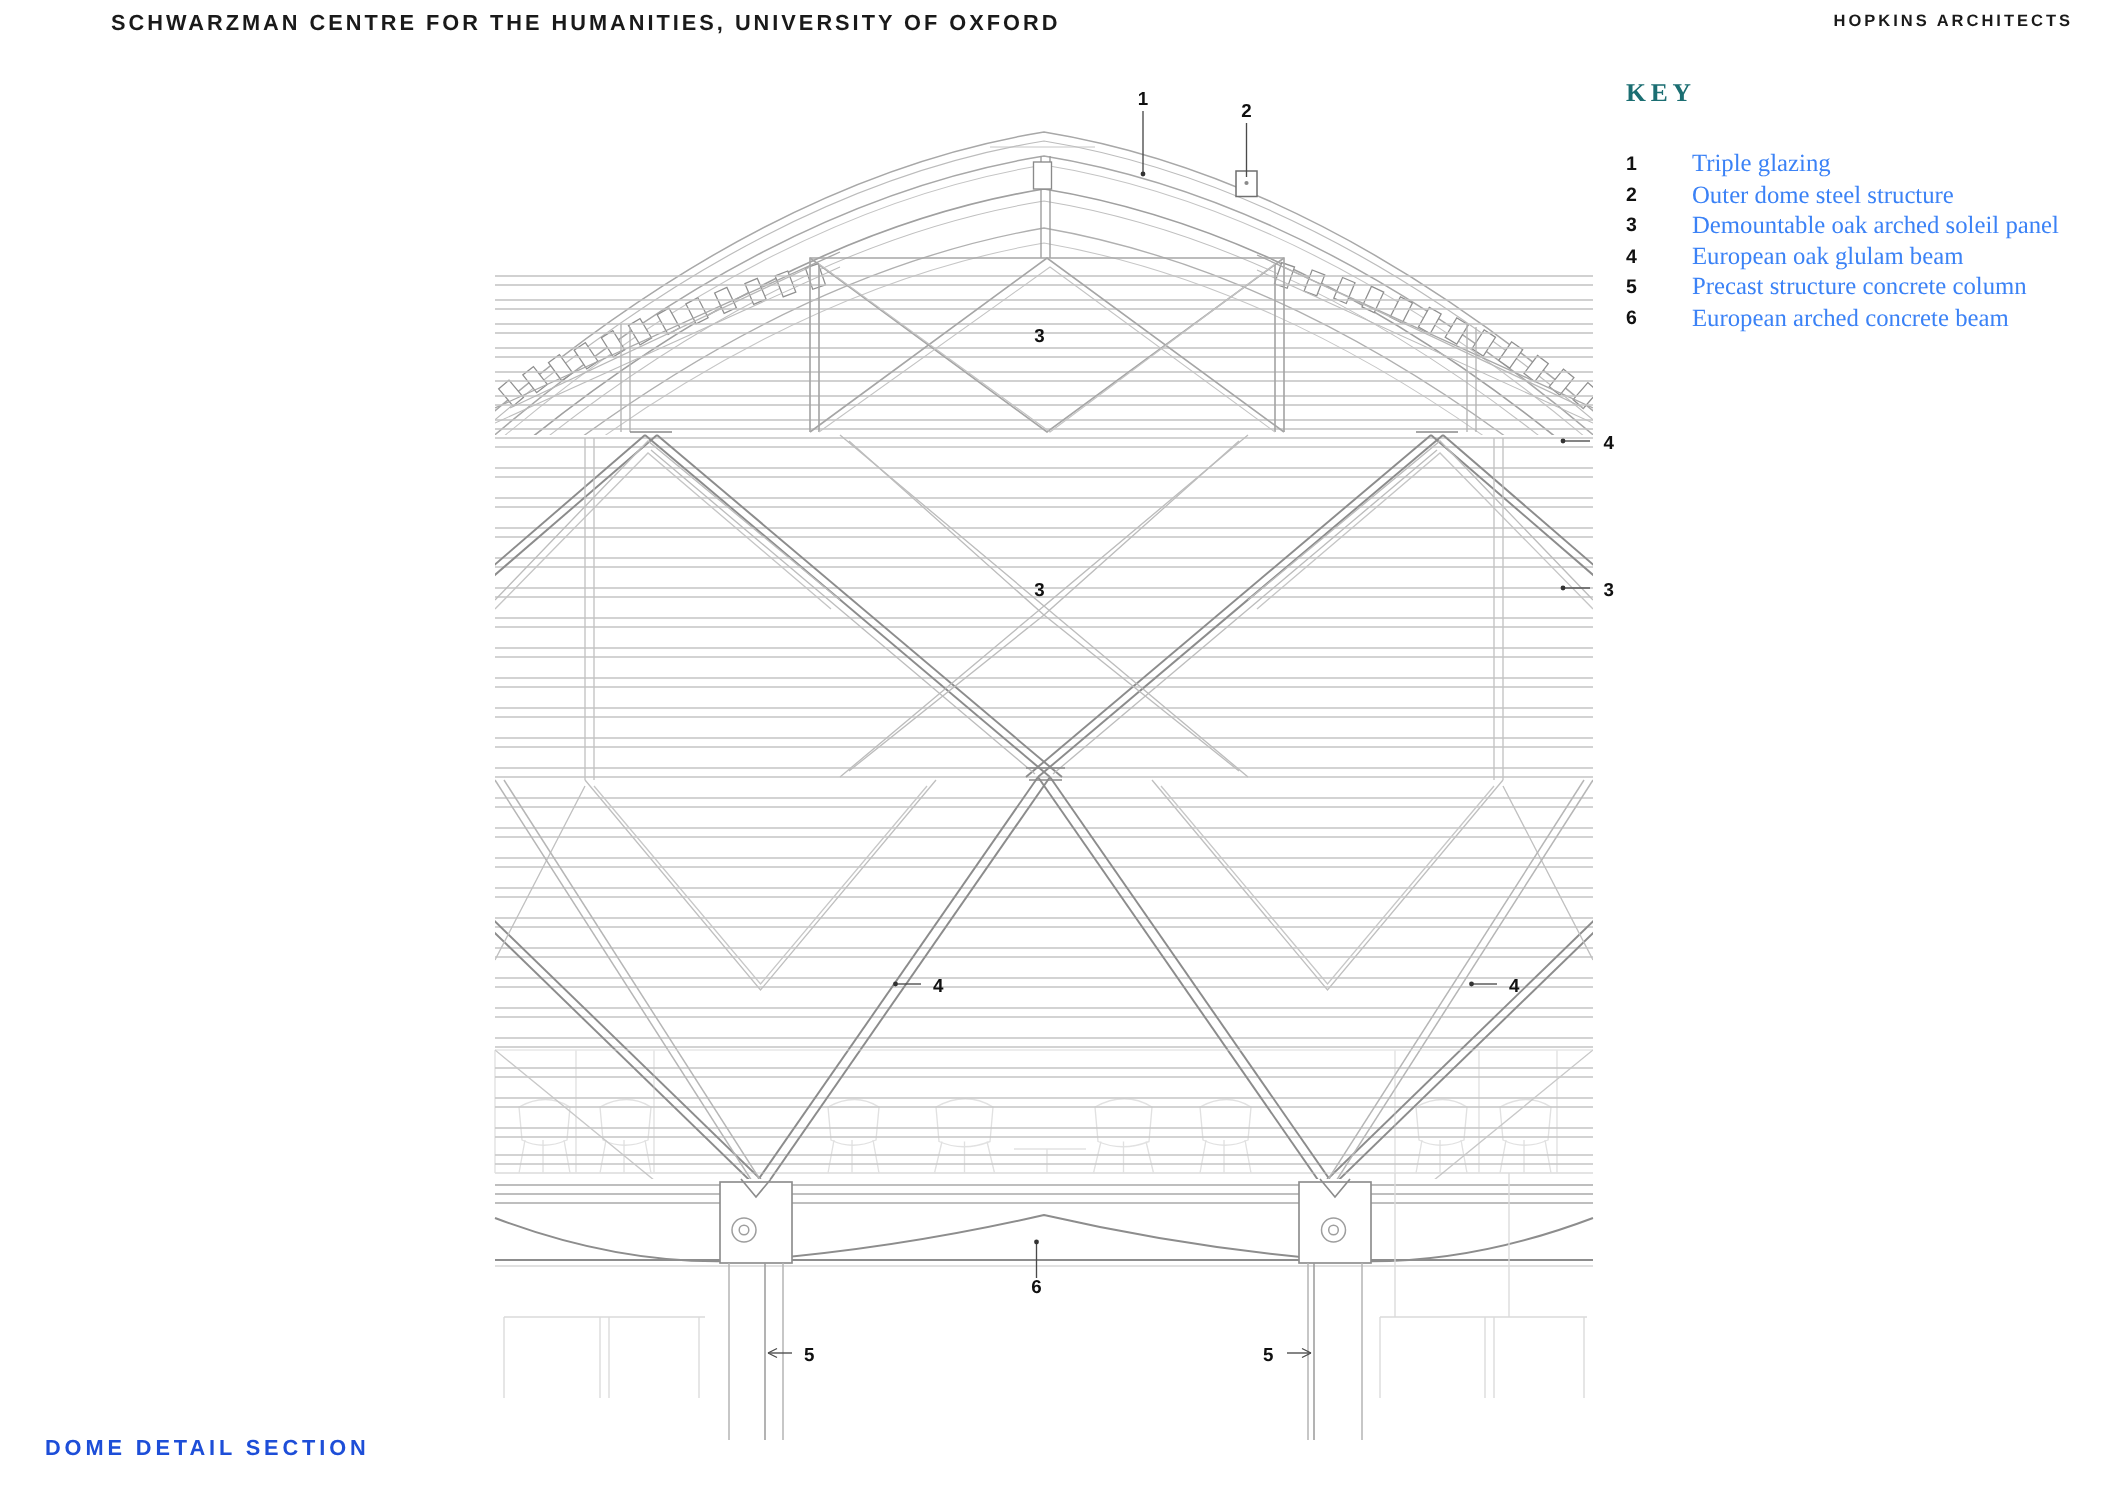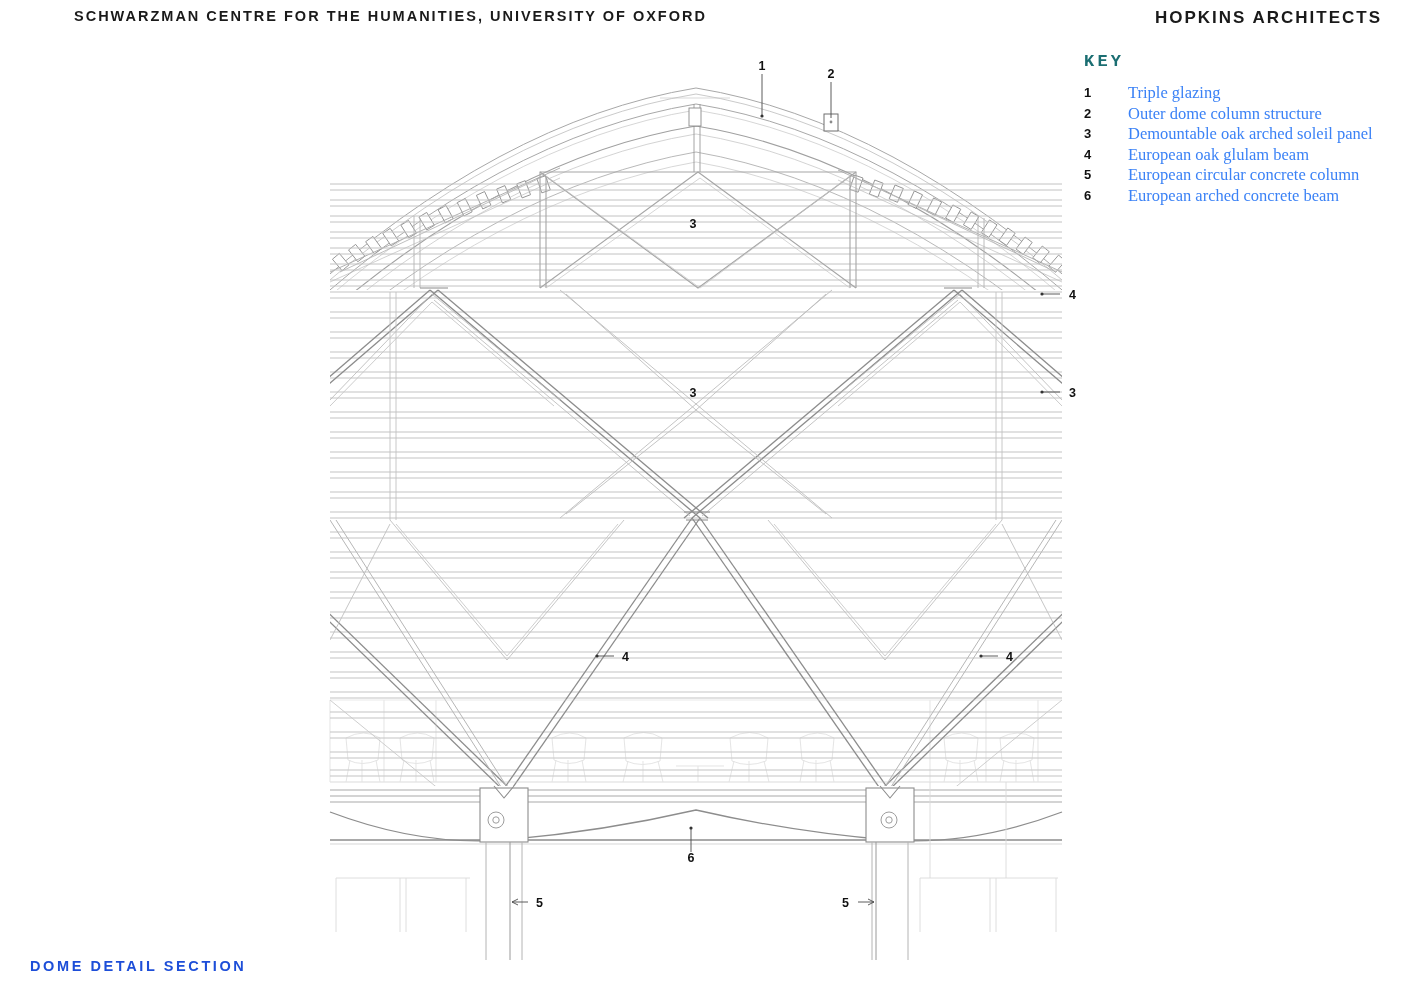--- a/index.html
+++ b/index.html
@@ -26,21 +26,21 @@
     letter-spacing: 2.0px;
     color: #1a1a1a;
     white-space: nowrap;
     margin-left: 44px;
   }
   .header-right {
     position: absolute;
     right: 32px;
     top: 8px;
     font-family: "Liberation Sans", sans-serif;
-    font-size: 17px;
+    font-size: 11px;
     font-weight: bold;
     letter-spacing: 2.0px;
     color: #1a1a1a;
     white-space: nowrap;
   }
 
   
   .footer-caption {
     position: absolute;
     left: 30px;
@@ -54,26 +54,26 @@
   }
 
   
   .key-panel {
     position: absolute;
     left: 1084px;
     top: 52px;
     width: 320px;
   }
   .key-title {
-    font-family: Liberation Mono, monospace;
+    font-family: Liberation Serif, serif;
     font-size: 17px;
     font-weight: bold;
     letter-spacing: 3.2px;
     color: #1b6e72;
-    margin-bottom: 12px;
+    margin-bottom: 27px;
   }
   .key-list {
     position: relative;
   }
   .key-row {
     position: relative;
     display: flex;
     align-items: flex-start;
     margin-bottom: 0px;
     line-height: 20.5px;
@@ -516,36 +516,36 @@
   <div class="key-title">KEY</div>
   <div class="key-list">
 
     <div class="key-row">
       <div class="key-num">1</div>
       <div class="key-label">Triple glazing</div>
     </div>
 
     <div class="key-row">
       <div class="key-num">2</div>
-      <div class="key-label">Outer dome column structure</div>
+      <div class="key-label">Outer dome steel structure</div>
     </div>
 
     <div class="key-row">
       <div class="key-num">3</div>
       <div class="key-label">Demountable oak arched soleil panel</div>
     </div>
 
     <div class="key-row">
       <div class="key-num">4</div>
       <div class="key-label">European oak glulam beam</div>
     </div>
 
     <div class="key-row">
       <div class="key-num">5</div>
-      <div class="key-label">European circular concrete column</div>
+      <div class="key-label">Precast structure concrete column</div>
     </div>
 
     <div class="key-row">
       <div class="key-num">6</div>
       <div class="key-label">European arched concrete beam</div>
     </div>
 
   </div>
 </div>
 

